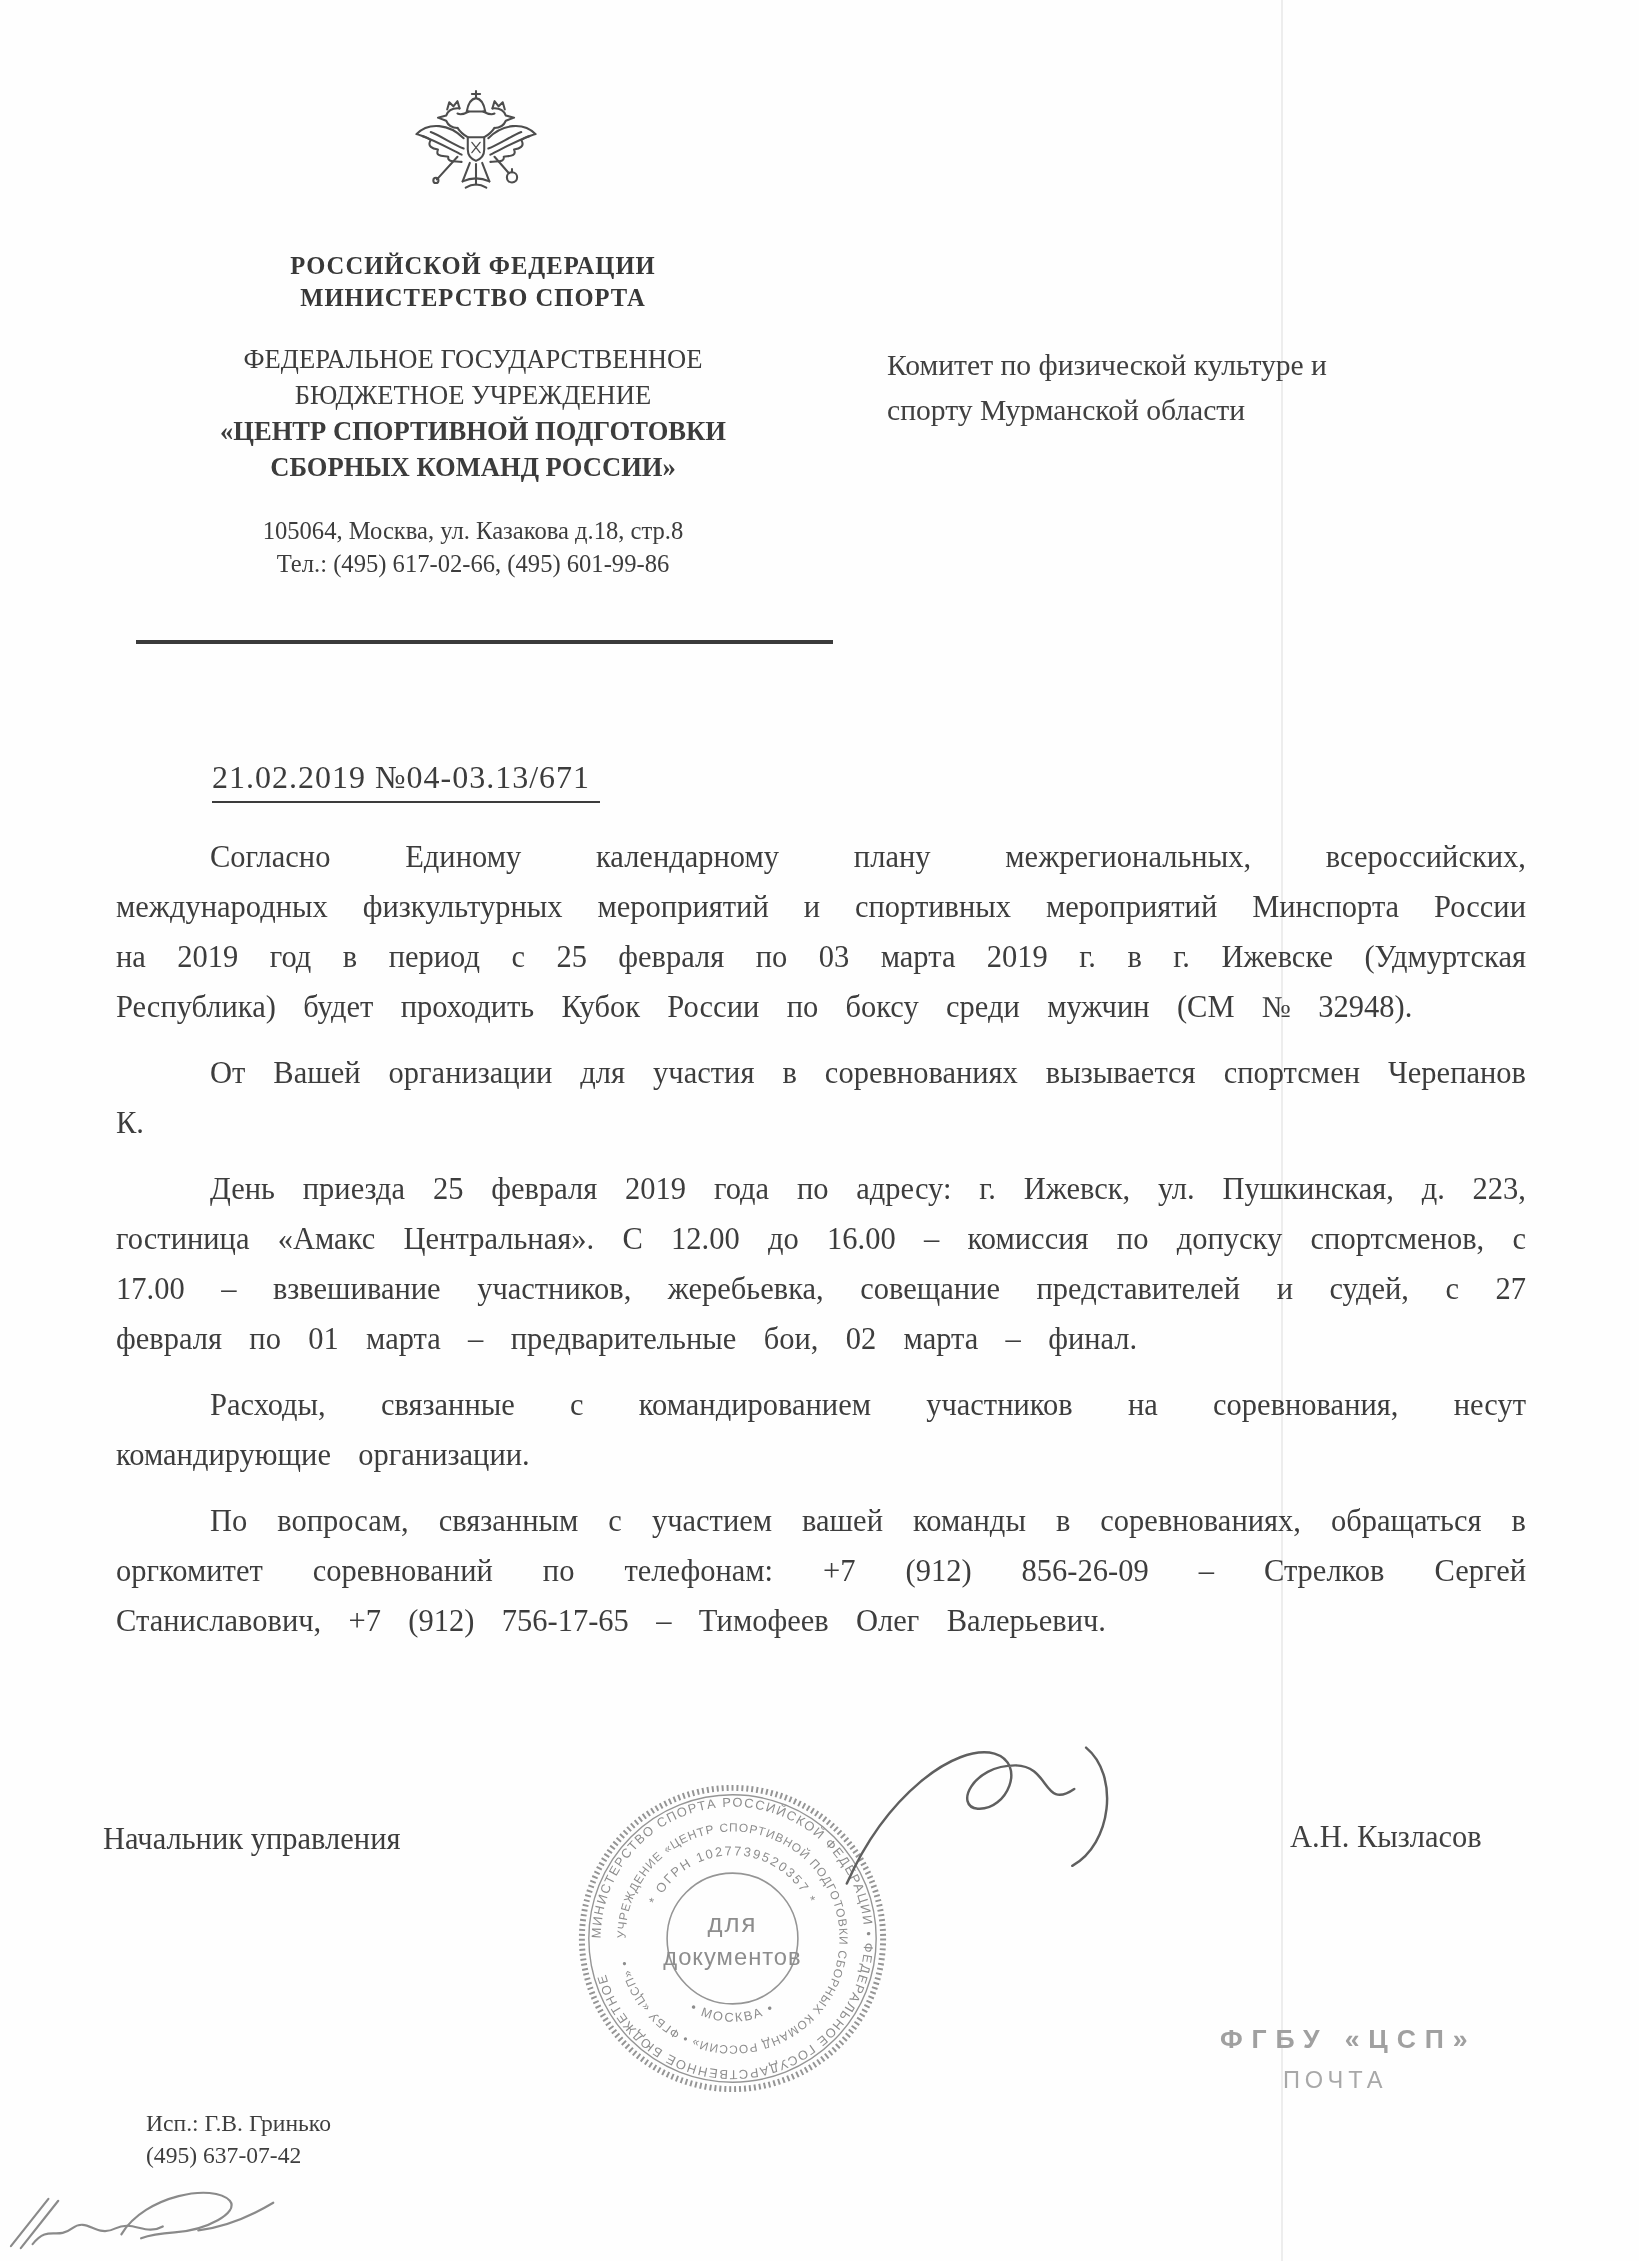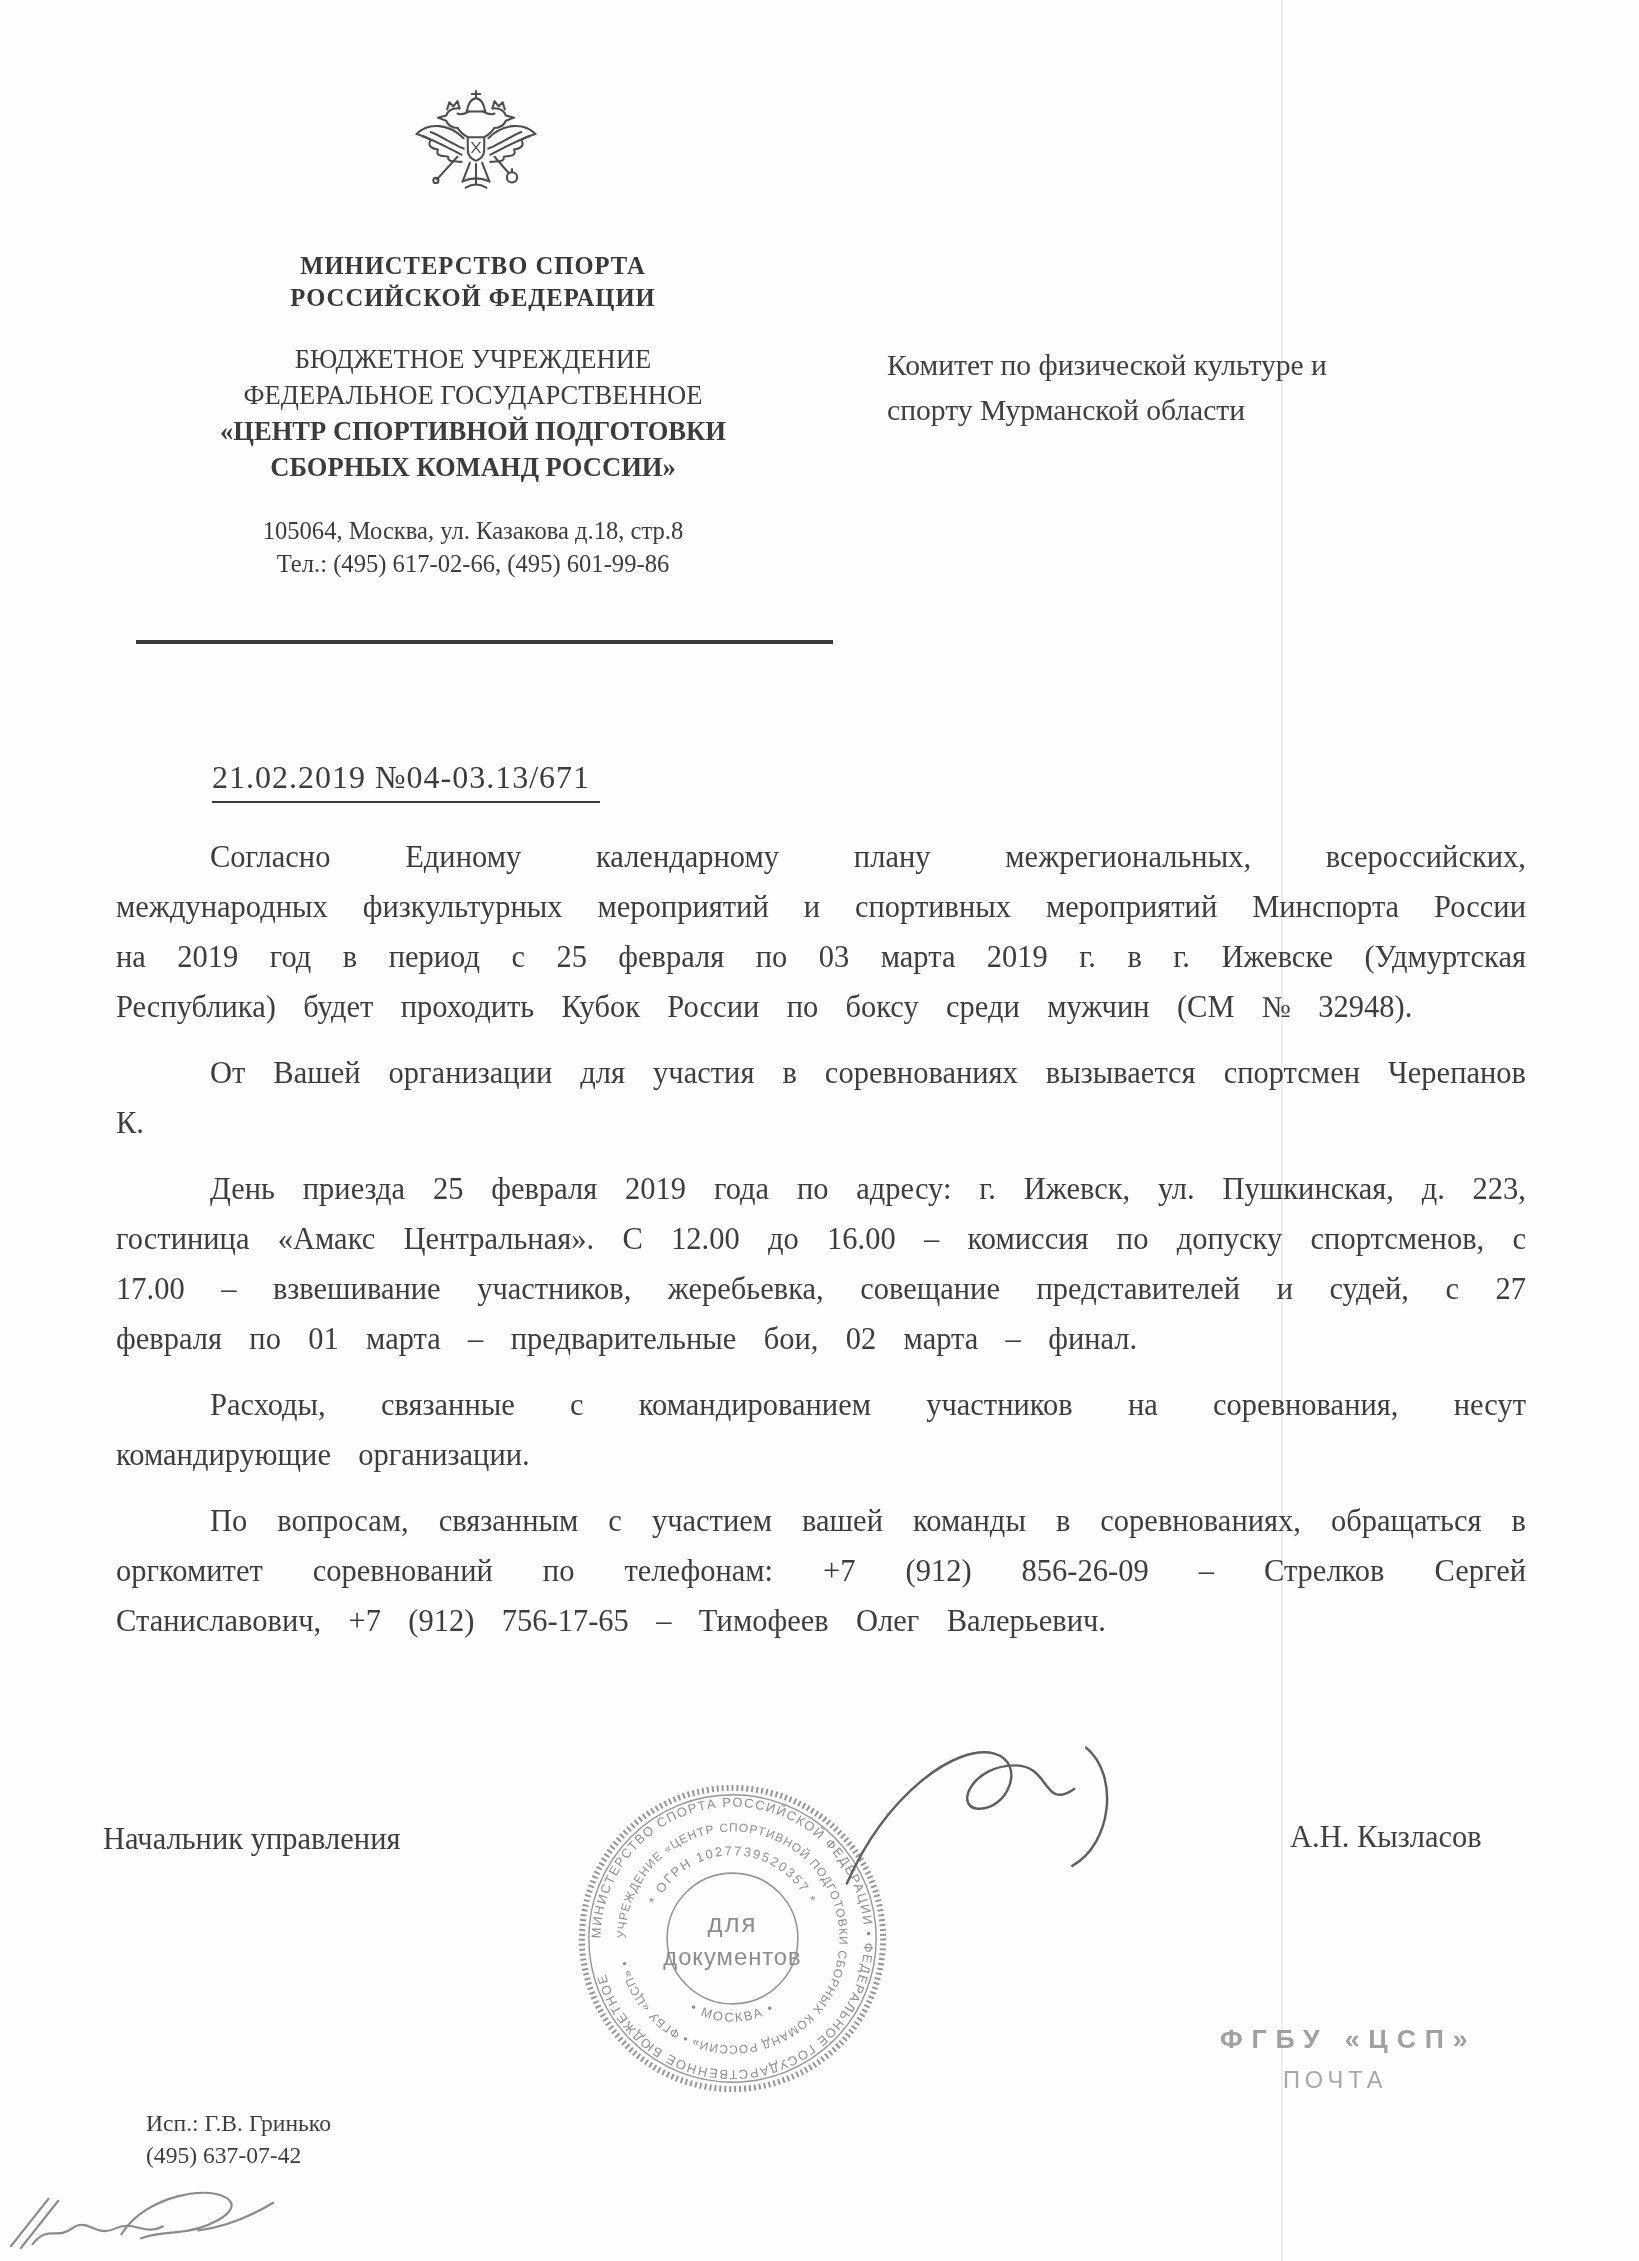--- a/index.html
+++ b/index.html
@@ -102,27 +102,27 @@
       <path d="M60,96 Q70,90 80,96"></path>
       <path d="M52,66 L32,88"></path>
       <circle cx="31" cy="89" r="2.5"></circle>
       <path d="M88,66 L102,82"></path>
       <circle cx="105" cy="86" r="5"></circle>
       <line x1="105" y1="81" x2="105" y2="78"></line>
     </g>
   </svg>
 
   <div class="ministry">
+    <div>РОССИЙСКОЙ ФЕДЕРАЦИИ</div>
     <div>МИНИСТЕРСТВО  СПОРТА</div>
-    <div>РОССИЙСКОЙ ФЕДЕРАЦИИ</div>
   </div>
 
   <div class="org">
+    <div>ФЕДЕРАЛЬНОЕ ГОСУДАРСТВЕННОЕ</div>
     <div>БЮДЖЕТНОЕ УЧРЕЖДЕНИЕ</div>
-    <div>ФЕДЕРАЛЬНОЕ ГОСУДАРСТВЕННОЕ</div>
     <div class="bold">«ЦЕНТР СПОРТИВНОЙ ПОДГОТОВКИ</div>
     <div class="bold">СБОРНЫХ КОМАНД РОССИИ»</div>
   </div>
 
   <div class="contact">
     <div>105064, Москва, ул. Казакова д.18, стр.8</div>
     <div>Тел.: (495) 617-02-66, (495) 601-99-86</div>
   </div>
 
   <div class="recipient">

